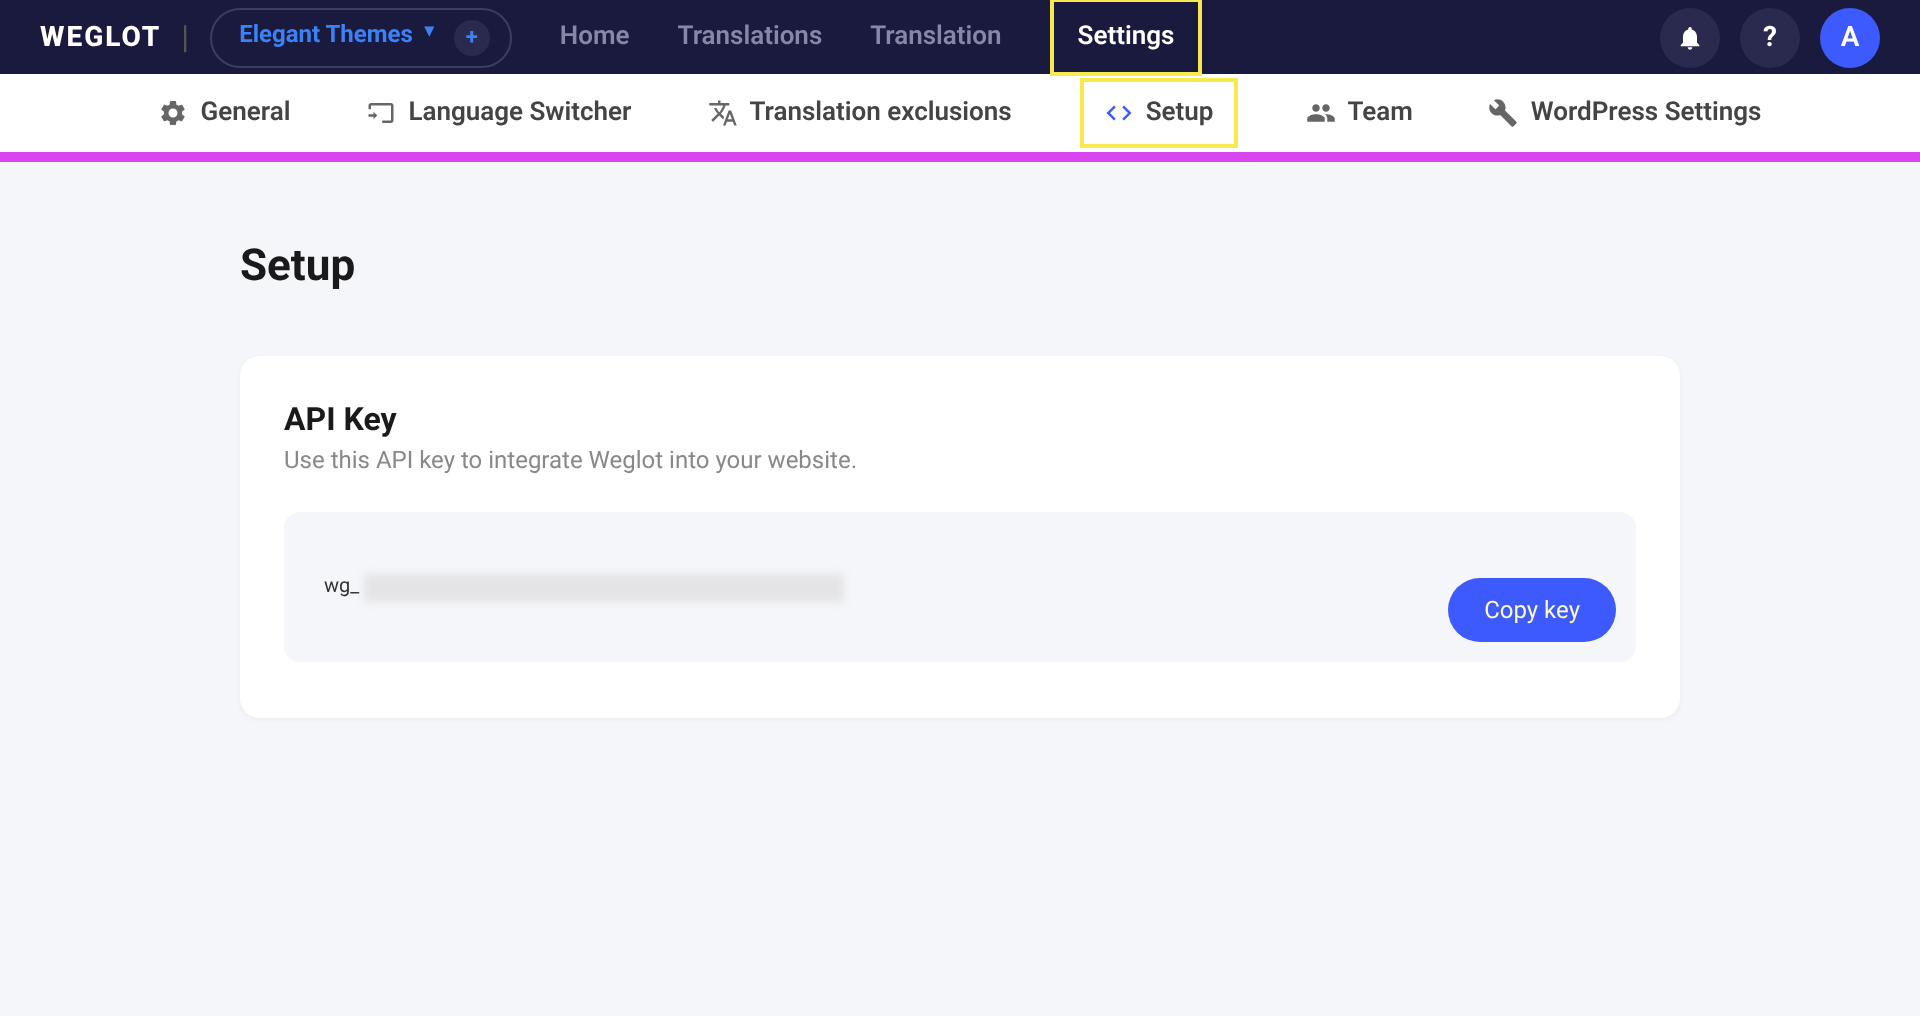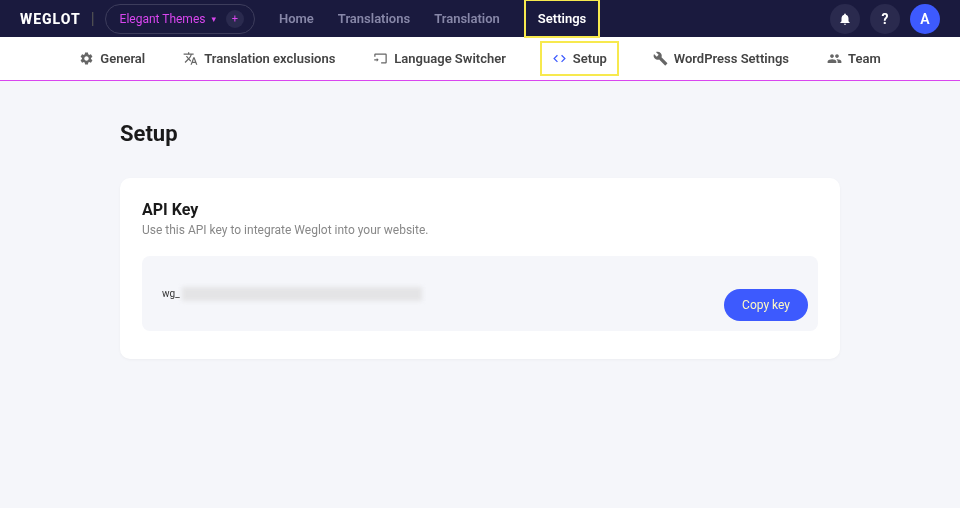--- a/index.html
+++ b/index.html
@@ -34,24 +34,23 @@
     .divider-v {
       color: #555;
       margin: 0 10px;
     }
     
     .project-selector {
       border: 1px solid #3d3d5c;
       border-radius: 18px;
       padding: 5px 10px 5px 14px;
       display: flex;
-      align-items: center;
-      color: #d946ef;
+      color: #3b82f6;
       font-size: 12px;
-      font-weight: 400;
+      font-weight: 700;
       cursor: pointer;
       gap: 6px;
     }
     
     .chevron-down {
       font-size: 9px;
     }
     
     .add-btn {
       background: #2a2a4e;
@@ -132,21 +131,21 @@
       cursor: pointer;
     }
     
     .subnav {
       background: white;
       height: 44px;
       display: flex;
       align-items: center;
       justify-content: center;
       gap: 30px;
-      border-bottom: 1px solid #d946ef;
+      border-bottom: 5px solid #d946ef;
     }
     
     .subnav-item {
       display: flex;
       align-items: center;
       gap: 6px;
       font-size: 13px;
       font-weight: 600;
       color: #444;
       cursor: pointer;
@@ -267,47 +266,47 @@
 
 <div class="subnav">
   <div class="subnav-item">
     <svg viewBox="0 0 24 24">
         <path d="M19.14 12.94c.04-.3.06-.61.06-.94 0-.32-.02-.64-.07-.94l2.03-1.58c.18-.14.23-.41.12-.61l-1.92-3.32c-.12-.22-.37-.29-.59-.22l-2.39.96c-.5-.38-1.03-.7-1.62-.94l-.36-2.54c-.04-.24-.24-.41-.48-.41h-3.84c-.24 0-.43.17-.47.41l-.36 2.54c-.59.24-1.13.57-1.62.94l-2.39-.96c-.22-.08-.47 0-.59.22L2.74 8.87c-.12.21-.08.47.12.61l2.03 1.58c-.05.3-.09.63-.09.94s.02.64.07.94l-2.03 1.58c-.18.14-.23.41-.12.61l1.92 3.32c.12.22.37.29.59.22l2.39-.96c.5.38 1.03.7 1.62.94l.36 2.54c.05.24.24.41.48.41h3.84c.24 0 .44-.17.47-.41l.36-2.54c.59-.24 1.13-.56 1.62-.94l2.39.96c.22.08.47 0 .59-.22l1.92-3.32c.12-.22.07-.47-.12-.61l-2.01-1.58zM12 15.6c-1.98 0-3.6-1.62-3.6-3.6s1.62-3.6 3.6-3.6 3.6 1.62 3.6 3.6-1.62 3.6-3.6 3.6z"></path>
       </svg>
     <span>General</span>
   </div>
   <div class="subnav-item">
     <svg viewBox="0 0 24 24">
+        <path d="M20 4H4c-1.1 0-2 .9-2 2v3h2V6h16v12h-7v2h7c1.1 0 2-.9 2-2V6c0-1.1-.9-2-2-2zM6 13H2v2h4v2l3-3-3-3v2z"></path>
+      </svg>
+    <span>Language Switcher</span>
+  </div>
+  <div class="subnav-item">
+    <svg viewBox="0 0 24 24">
         <path d="M12.87 15.07l-2.54-2.51.03-.03c1.74-1.94 2.98-4.17 3.71-6.53H17V4h-7V2H8v2H1v1.99h11.17C11.5 7.92 10.44 9.75 9 11.35 8.07 10.32 7.3 9.19 6.69 8h-2c.73 1.63 1.73 3.17 2.98 4.56l-5.09 5.02L4 19l5-5 3.11 3.11.76-2.04zM18.5 10h-2L12 22h2l1.12-3h4.75L21 22h2l-4.5-12zm-2.62 7l1.62-4.33L19.12 17h-3.24z"></path>
       </svg>
     <span>Translation exclusions</span>
-  </div>
-  <div class="subnav-item">
-    <svg viewBox="0 0 24 24">
-        <path d="M20 4H4c-1.1 0-2 .9-2 2v3h2V6h16v12h-7v2h7c1.1 0 2-.9 2-2V6c0-1.1-.9-2-2-2zM6 13H2v2h4v2l3-3-3-3v2z"></path>
-      </svg>
-    <span>Language Switcher</span>
   </div>
   <div class="subnav-item sub-highlight">
     <svg viewBox="0 0 24 24" style="fill:#3d5afe;">
         <path d="M9.4 16.6L4.8 12l4.6-4.6L8 6l-6 6 6 6 1.4-1.4zm5.2 0l4.6-4.6-4.6-4.6L16 6l6 6-6 6-1.4-1.4z"></path>
       </svg>
     <span>Setup</span>
   </div>
   <div class="subnav-item">
     <svg viewBox="0 0 24 24">
+        <path d="M16 11c1.66 0 2.99-1.34 2.99-3S17.66 5 16 5c-1.66 0-3 1.34-3 3s1.34 3 3 3zm-8 0c1.66 0 2.99-1.34 2.99-3S9.66 5 8 5C6.34 5 5 6.34 5 8s1.34 3 3 3zm0 2c-2.33 0-7 1.17-7 3.5V19h14v-2.5c0-2.33-4.67-3.5-7-3.5zm8 0c-.29 0-.62.02-.97.05 1.16.84 1.97 1.97 1.97 3.45V19h6v-2.5c0-2.33-4.67-3.5-7-3.5z"></path>
+      </svg>
+    <span>Team</span>
+  </div>
+  <div class="subnav-item">
+    <svg viewBox="0 0 24 24">
         <path d="M22.7 19l-9.1-9.1c.9-2.3.4-5-1.5-6.9-2-2-5-2.4-7.4-1.3L9 6 6 9 1.6 4.7C.4 7.1.9 10.1 2.9 12.1c1.9 1.9 4.6 2.4 6.9 1.5l9.1 9.1c.4.4 1 .4 1.4 0l2.3-2.3c.5-.4.5-1.1.1-1.4z"></path>
       </svg>
     <span>WordPress Settings</span>
-  </div>
-  <div class="subnav-item">
-    <svg viewBox="0 0 24 24">
-        <path d="M16 11c1.66 0 2.99-1.34 2.99-3S17.66 5 16 5c-1.66 0-3 1.34-3 3s1.34 3 3 3zm-8 0c1.66 0 2.99-1.34 2.99-3S9.66 5 8 5C6.34 5 5 6.34 5 8s1.34 3 3 3zm0 2c-2.33 0-7 1.17-7 3.5V19h14v-2.5c0-2.33-4.67-3.5-7-3.5zm8 0c-.29 0-.62.02-.97.05 1.16.84 1.97 1.97 1.97 3.45V19h6v-2.5c0-2.33-4.67-3.5-7-3.5z"></path>
-      </svg>
-    <span>Team</span>
   </div>
 </div>
 
 <div class="content">
   <h1 class="page-title">Setup</h1>
 
   <div class="card">
     <div class="card-title">API Key</div>
     <div class="card-subtitle">Use this API key to integrate Weglot into your website.</div>
 

